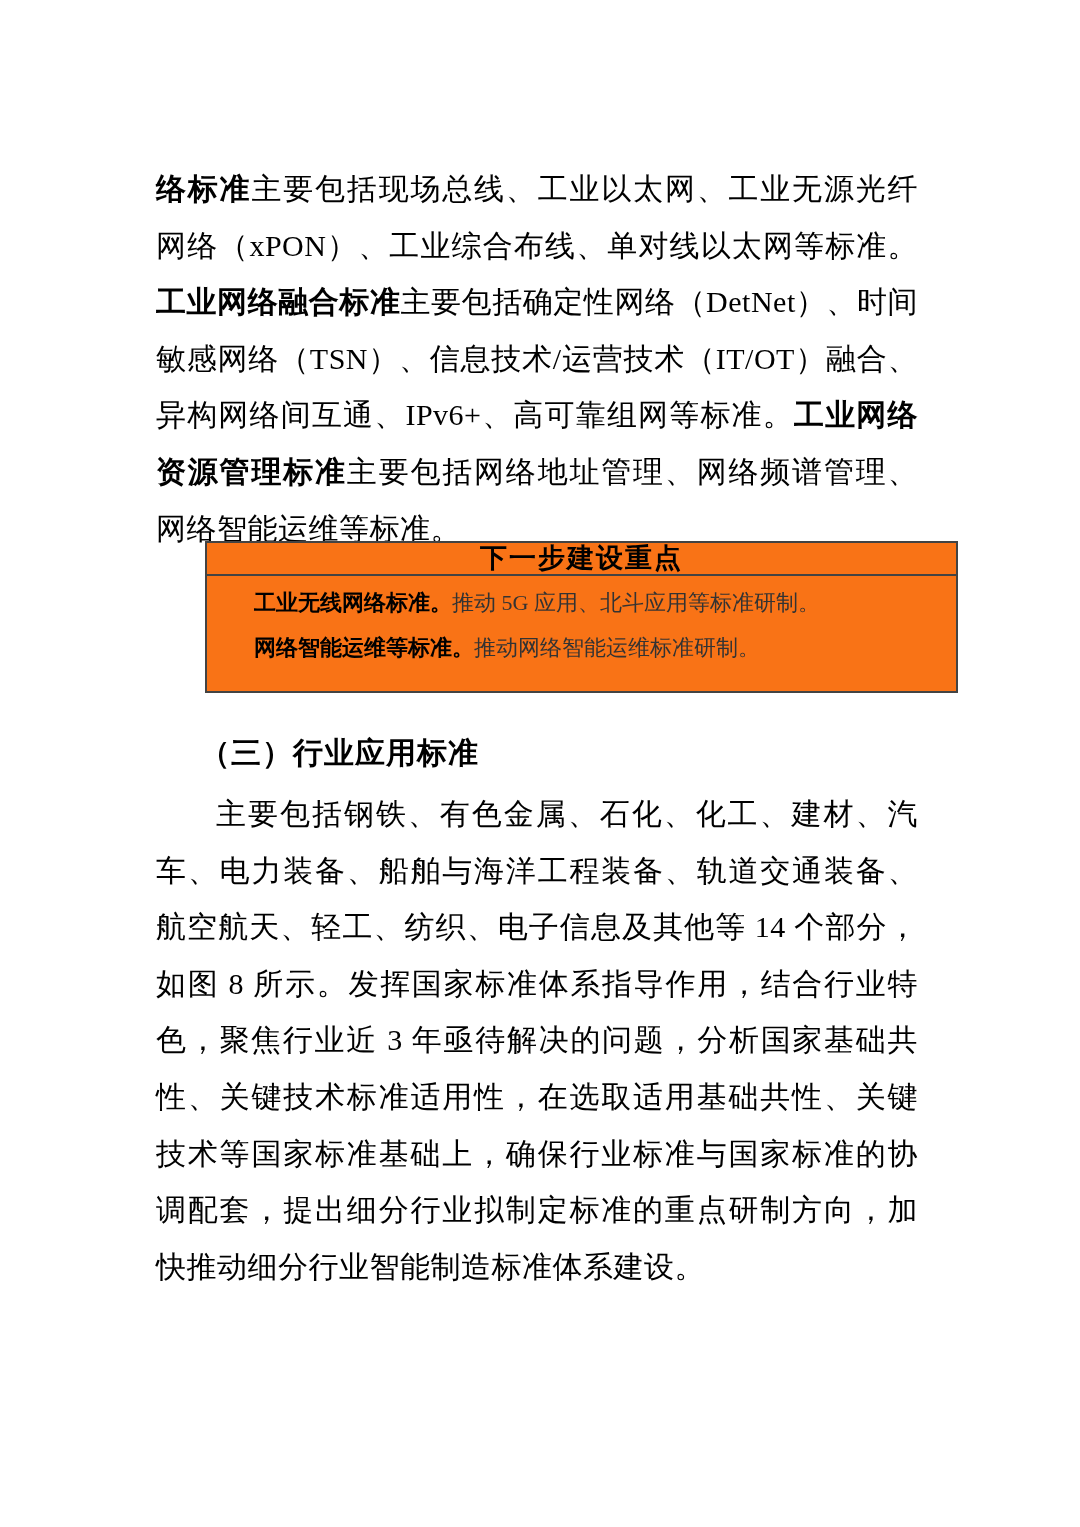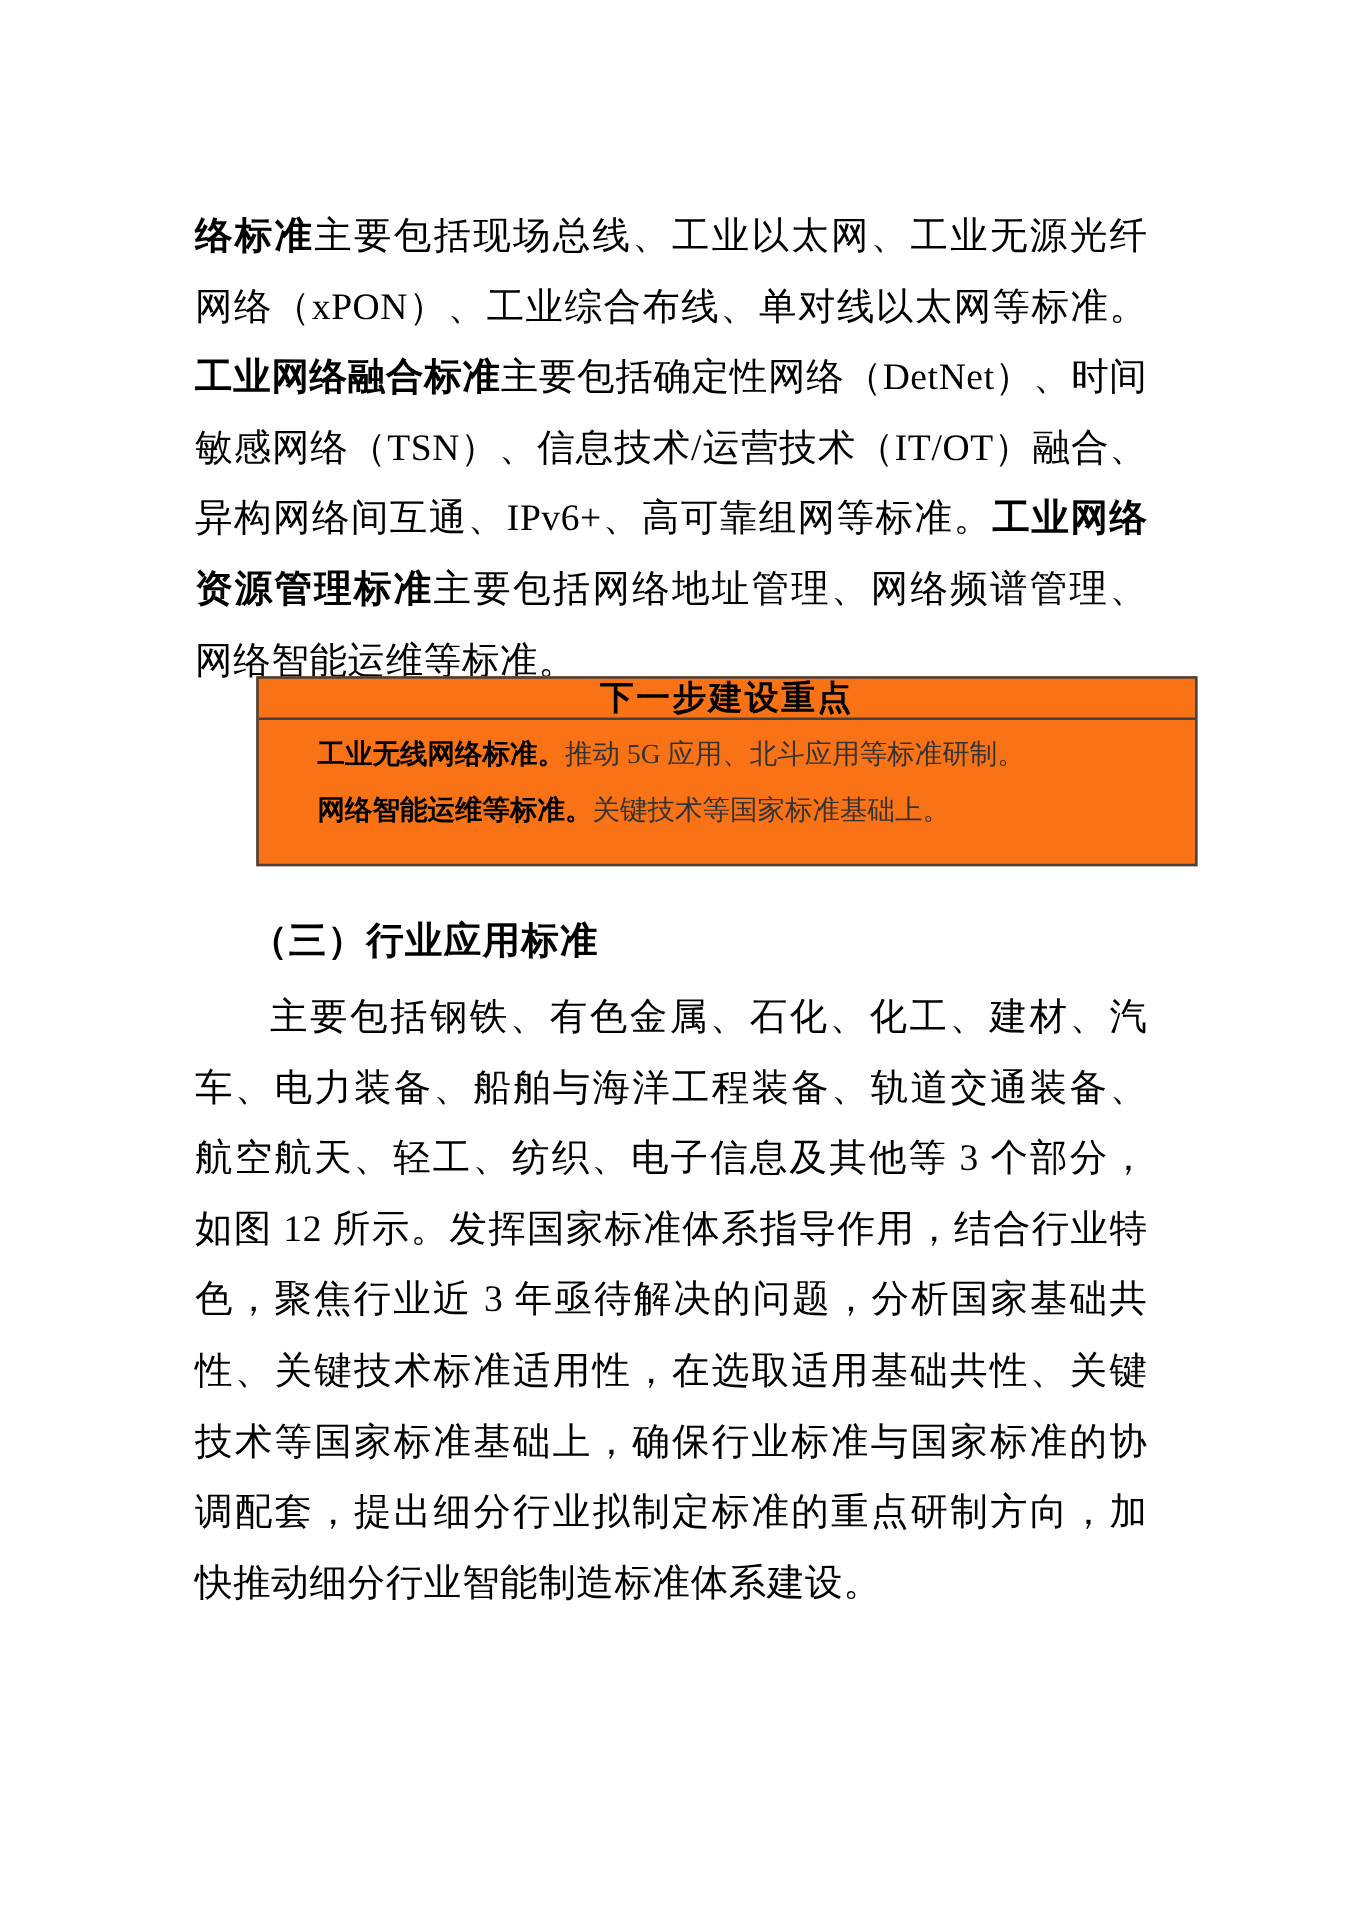--- a/index.html
+++ b/index.html
@@ -91,23 +91,23 @@
 <body>
 
 <div class="page">
 
   <p class="body-para para-network"><span class="bold-run">络标准</span><span>主要包括现场总线、工业以太网、工业无源光纤网络（xPON）、工业综合布线、单对线以太网等标准。</span><span class="bold-run">工业网络融合标准</span><span>主要包括确定性网络（DetNet）、时间敏感网络（TSN）、信息技术/运营技术（IT/OT）融合、异构网络间互通、IPv6+、高可靠组网等标准。</span><span class="bold-run">工业网络资源管理标准</span><span>主要包括网络地址管理、网络频谱管理、网络智能运维等标准。</span></p>
 
   <div class="next-box">
     <div class="next-box-title">下一步建设重点</div>
     <div class="next-box-items">
       <div class="next-box-item item-1"><span class="item-label">工业无线网络标准。</span><span class="item-desc">推动 5G 应用、北斗应用等标准研制。</span></div>
-      <div class="next-box-item item-3"><span class="item-label">网络智能运维等标准。</span><span class="item-desc">关键技术等国家标准基础上。</span></div>
+      <div class="next-box-item item-3"><span class="item-label">网络智能运维等标准。</span><span class="item-desc">推动网络智能运维标准研制。</span></div>
     </div>
   </div>
 
   <h3 class="section-heading">（三）行业应用标准</h3>
 
-  <p class="body-para para-industry">主要包括钢铁、有色金属、石化、化工、建材、汽车、电力装备、船舶与海洋工程装备、轨道交通装备、航空航天、轻工、纺织、电子信息及其他等 3 个部分，如图 12 所示。发挥国家标准体系指导作用，结合行业特色，聚焦行业近 3 年亟待解决的问题，分析国家基础共性、关键技术标准适用性，在选取适用基础共性、关键技术等国家标准基础上，确保行业标准与国家标准的协调配套，提出细分行业拟制定标准的重点研制方向，加快推动细分行业智能制造标准体系建设。</p>
+  <p class="body-para para-industry">主要包括钢铁、有色金属、石化、化工、建材、汽车、电力装备、船舶与海洋工程装备、轨道交通装备、航空航天、轻工、纺织、电子信息及其他等 14 个部分，如图 8 所示。发挥国家标准体系指导作用，结合行业特色，聚焦行业近 3 年亟待解决的问题，分析国家基础共性、关键技术标准适用性，在选取适用基础共性、关键技术等国家标准基础上，确保行业标准与国家标准的协调配套，提出细分行业拟制定标准的重点研制方向，加快推动细分行业智能制造标准体系建设。</p>
 
   <div class="page-number"></div>
 
 </div>
 
 </body></html>

